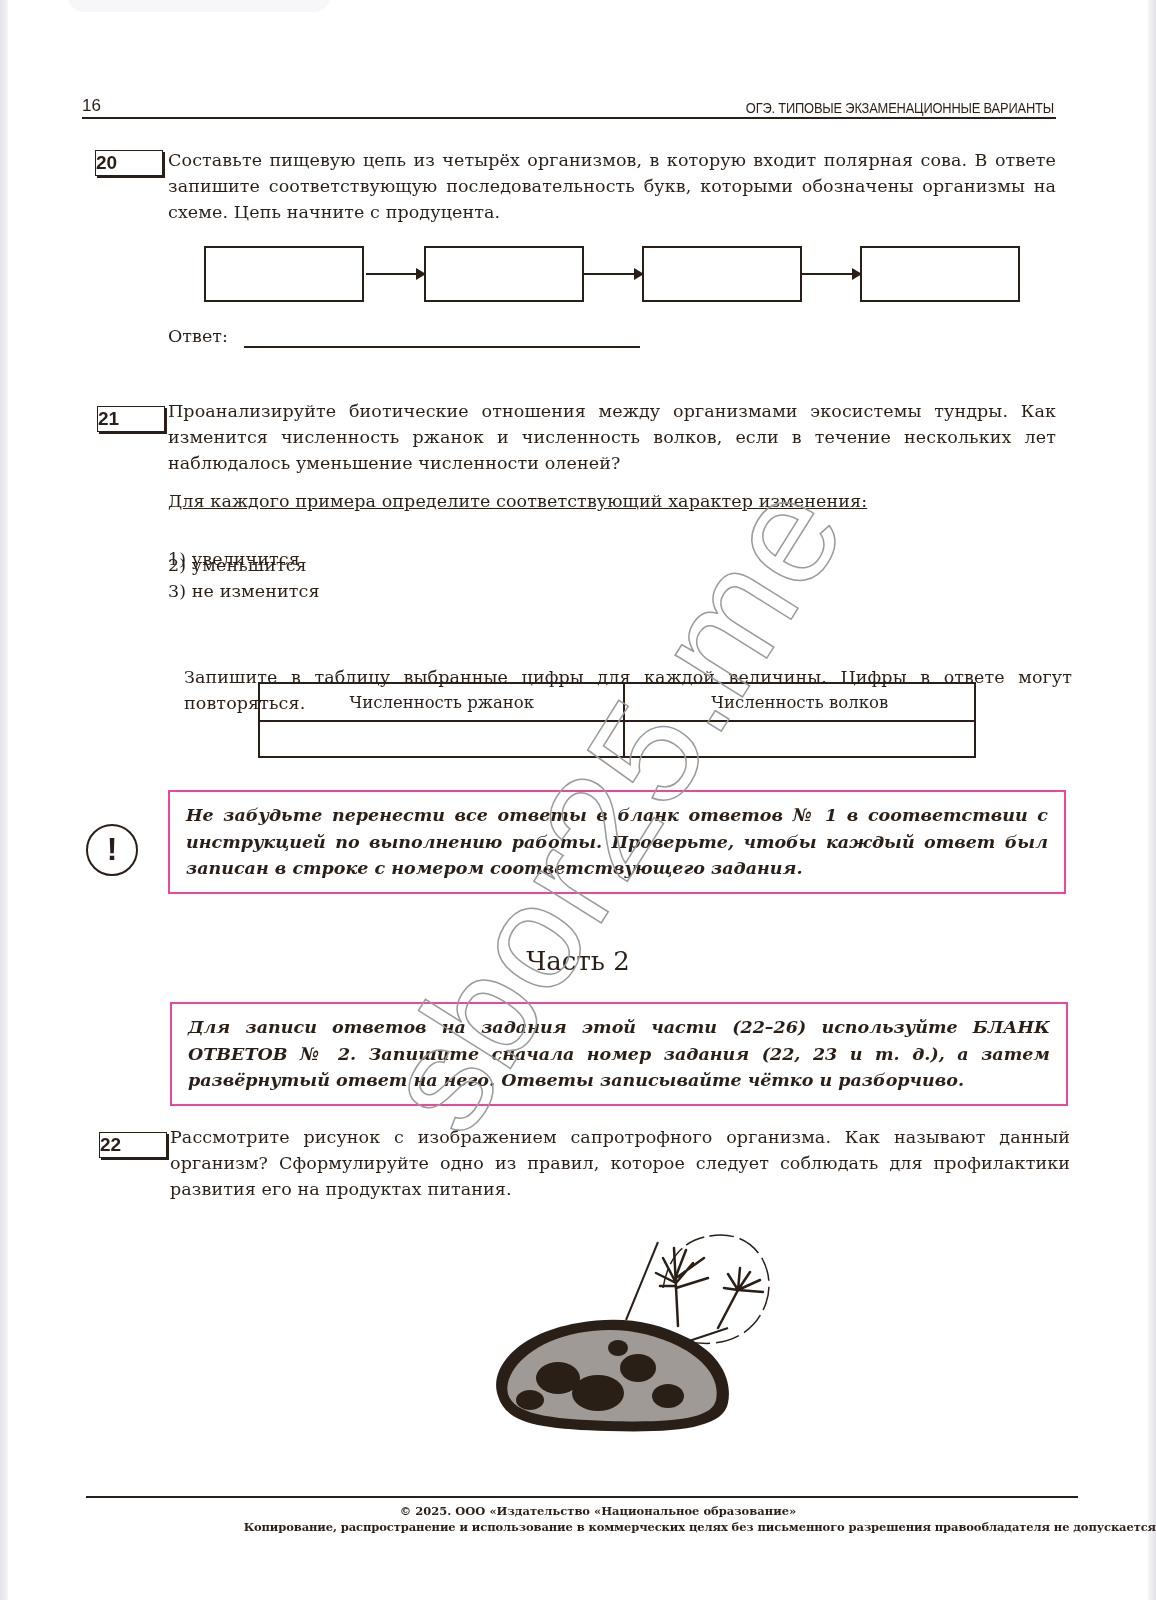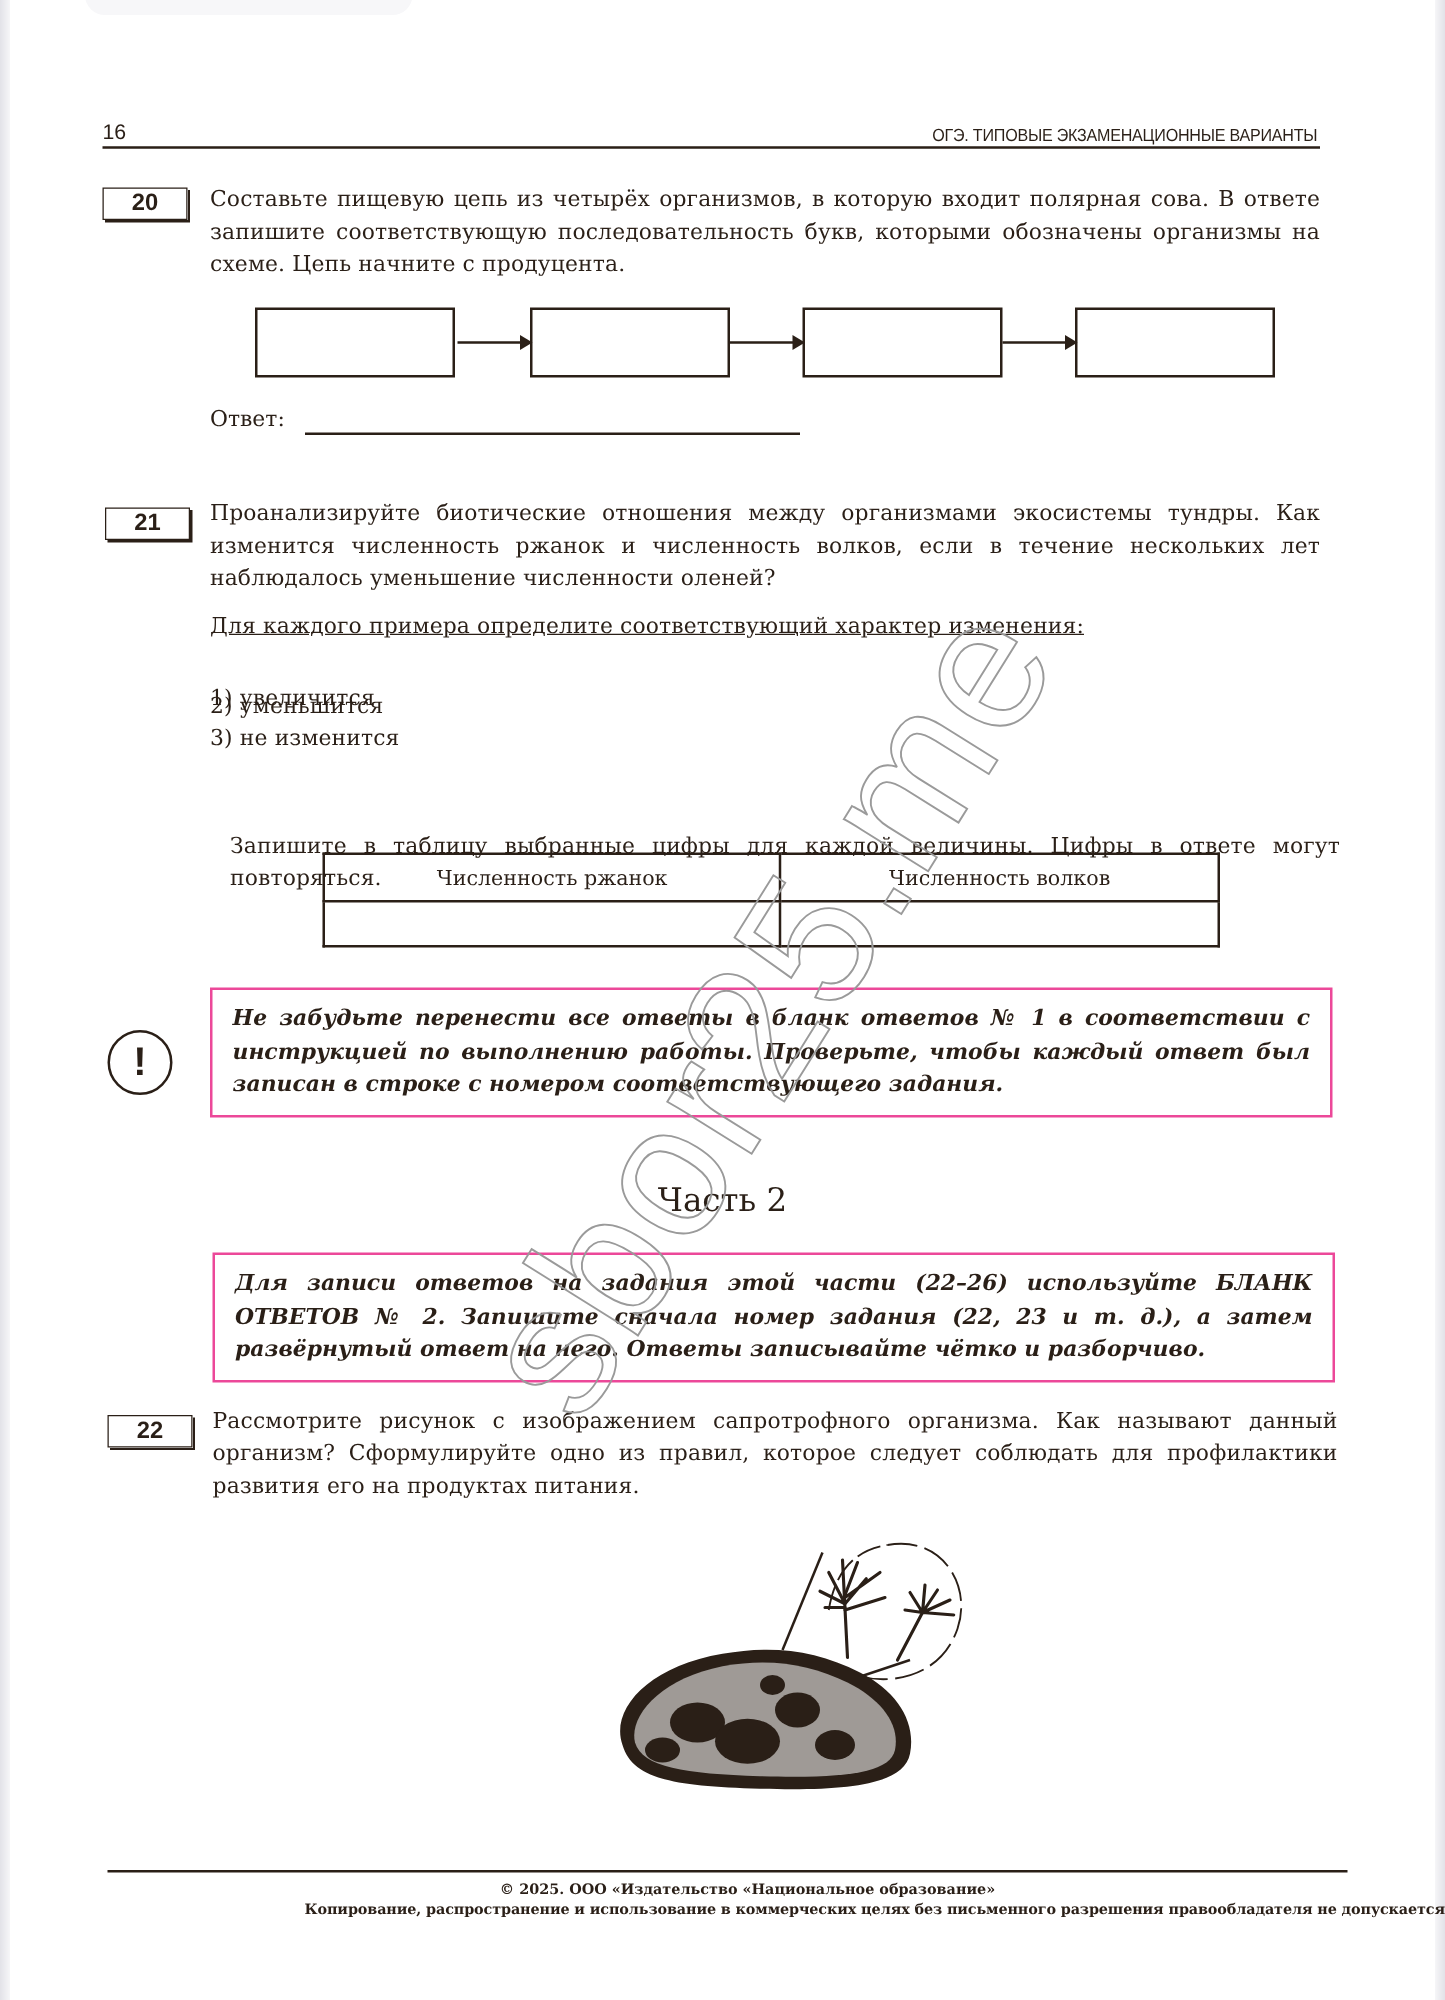--- a/index.html
+++ b/index.html
@@ -14,22 +14,23 @@
   .top-tab { position: absolute; left: 68px; top: -20px; width: 262px; height: 32px; border-radius: 16px; background: #f7f7f9; }
 
   .abs { position: absolute; }
   .hdr-num { left: 82px; top: 96px; font-family: "Liberation Sans", sans-serif; font-size: 17px; }
   .hdr-title { right: 102px; top: 100px; font-family: "Liberation Sans", sans-serif; font-size: 14px; letter-spacing: -0.2px; transform: scaleX(0.92); transform-origin: right; }
   .hdr-line { left: 82px; top: 117px; width: 974px; height: 2px; background: #2a1f17; }
 
   .task-num {
     position: absolute; width: 66px; height: 24px; border: 1.5px solid #2a1f17;
     font-family: "Liberation Sans", sans-serif; font-weight: bold; font-size: 19px;
-    text-align: center; line-height: 24px;
+    text-align: left; line-height: 24px;
     box-shadow: 2px 2px 0 #2a1f17;
+    margin-left: 13px;
   }
   .para {
     position: absolute; font-size: 17.5px; line-height: 26px; text-align: justify;
     letter-spacing: 0.1px;
   }
   .chain-box { position: absolute; top: 246px; width: 160px; height: 56px; border: 2px solid #2a1f17; box-sizing: border-box; }
   .chain-arrow { position: absolute; top: 273px; height: 2px; background: #2a1f17; }
   .chain-arrow::after { content: ""; position: absolute; right: -2px; top: -5px; border-left: 10px solid #2a1f17; border-top: 6px solid transparent; border-bottom: 6px solid transparent; }
 
   .answer-label { left: 168px; top: 326px; font-size: 17.5px; }

